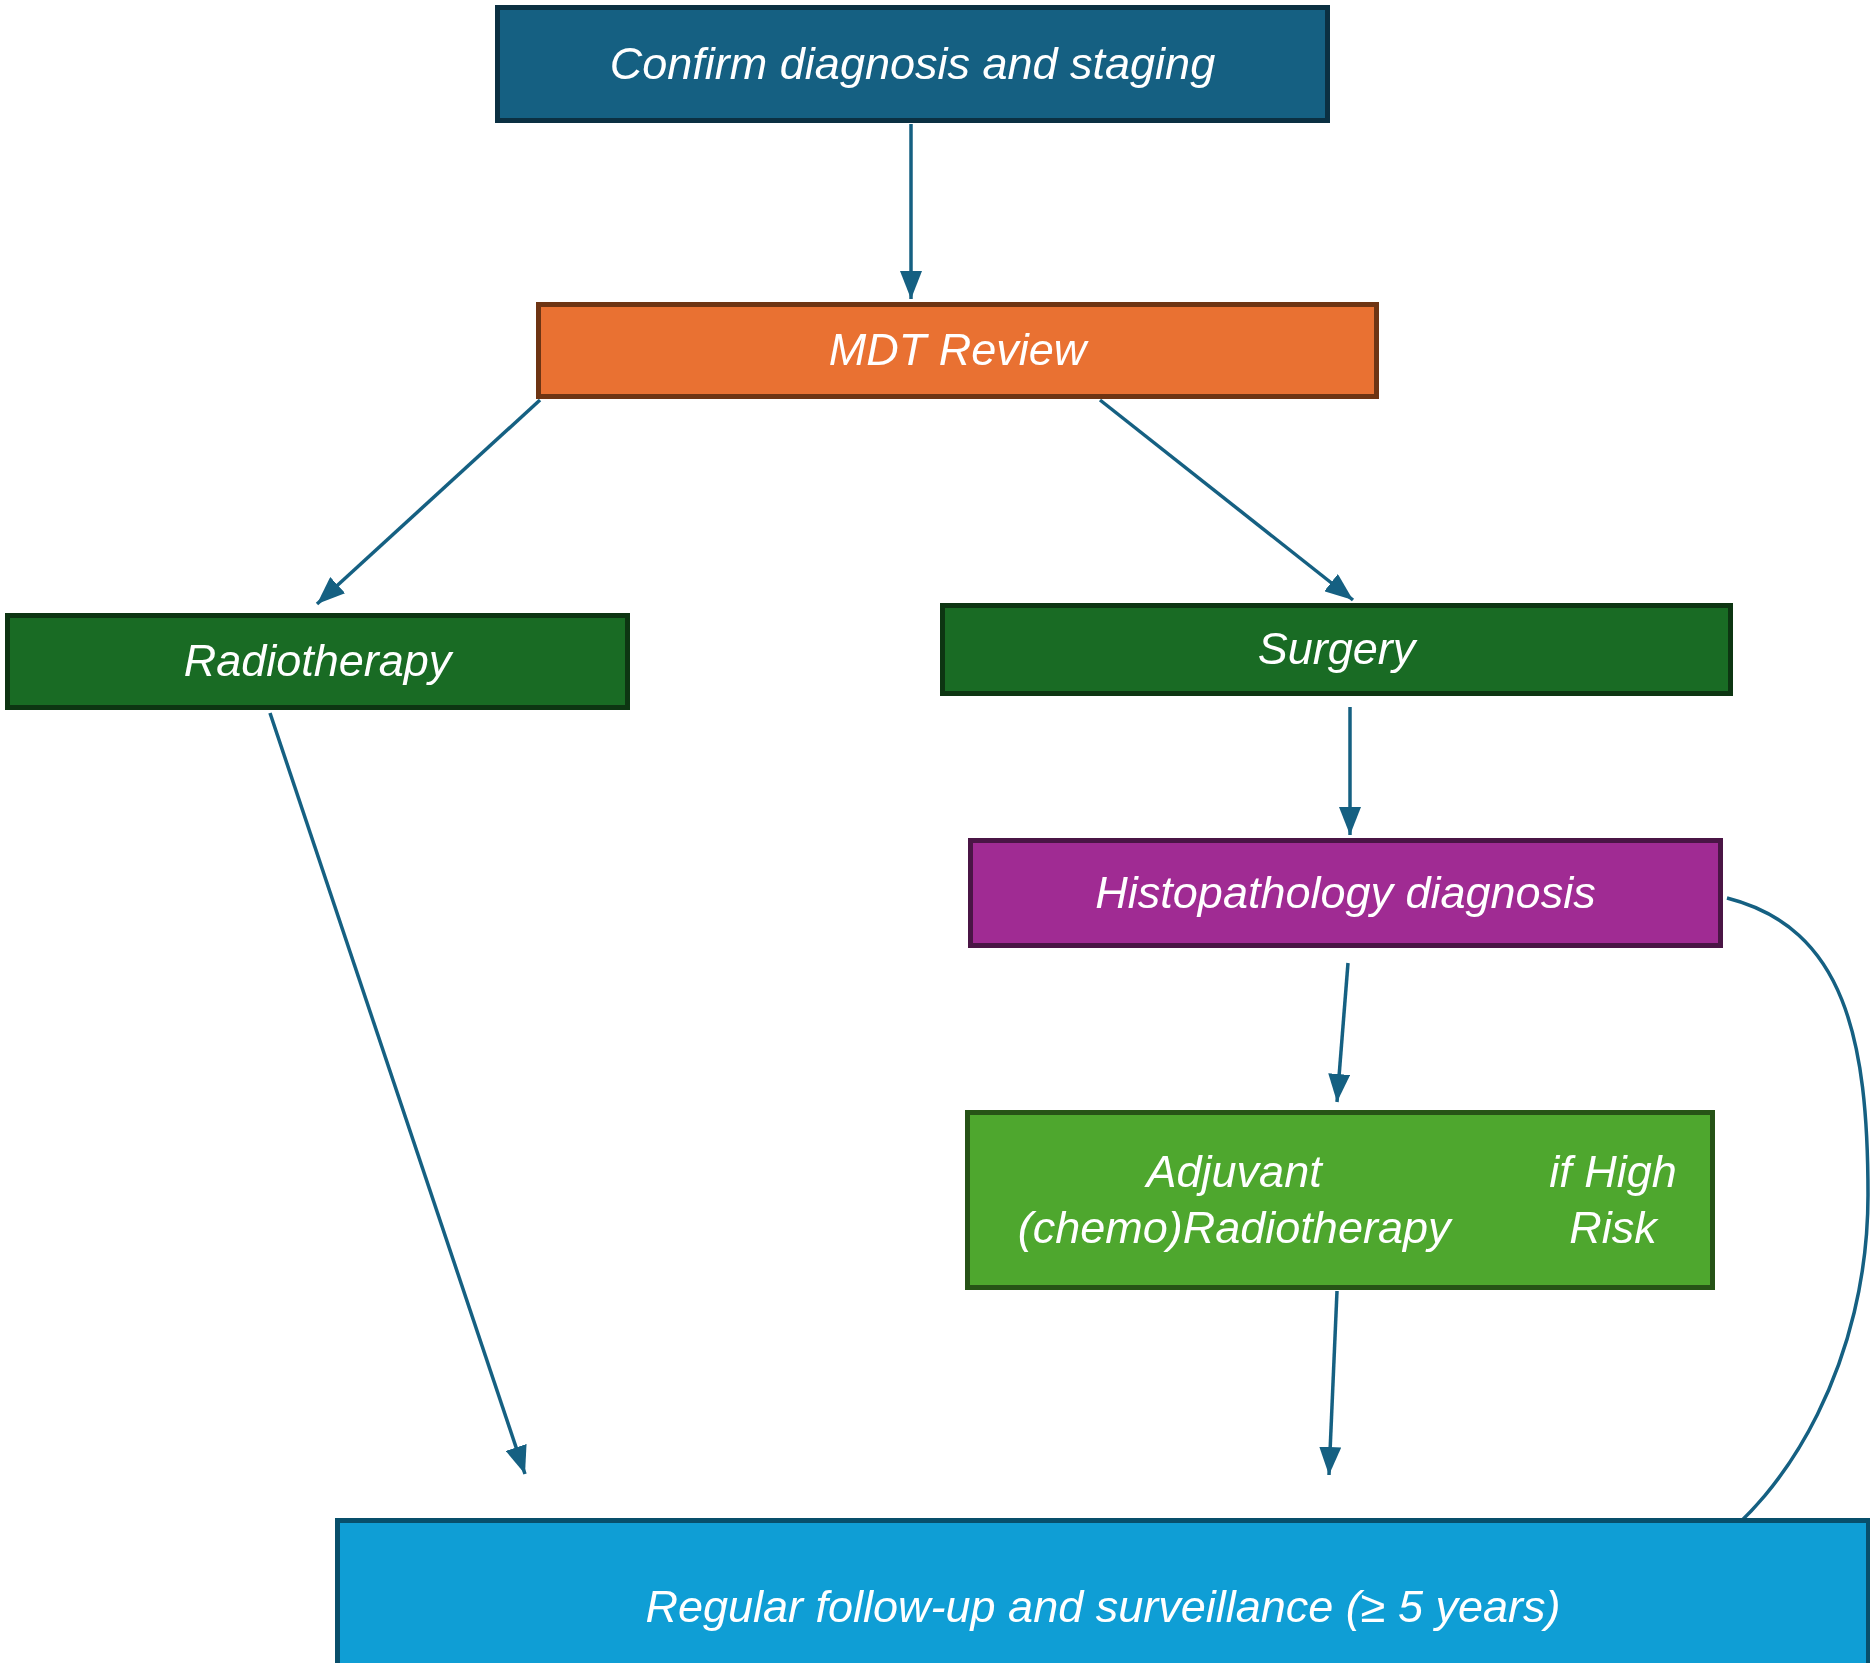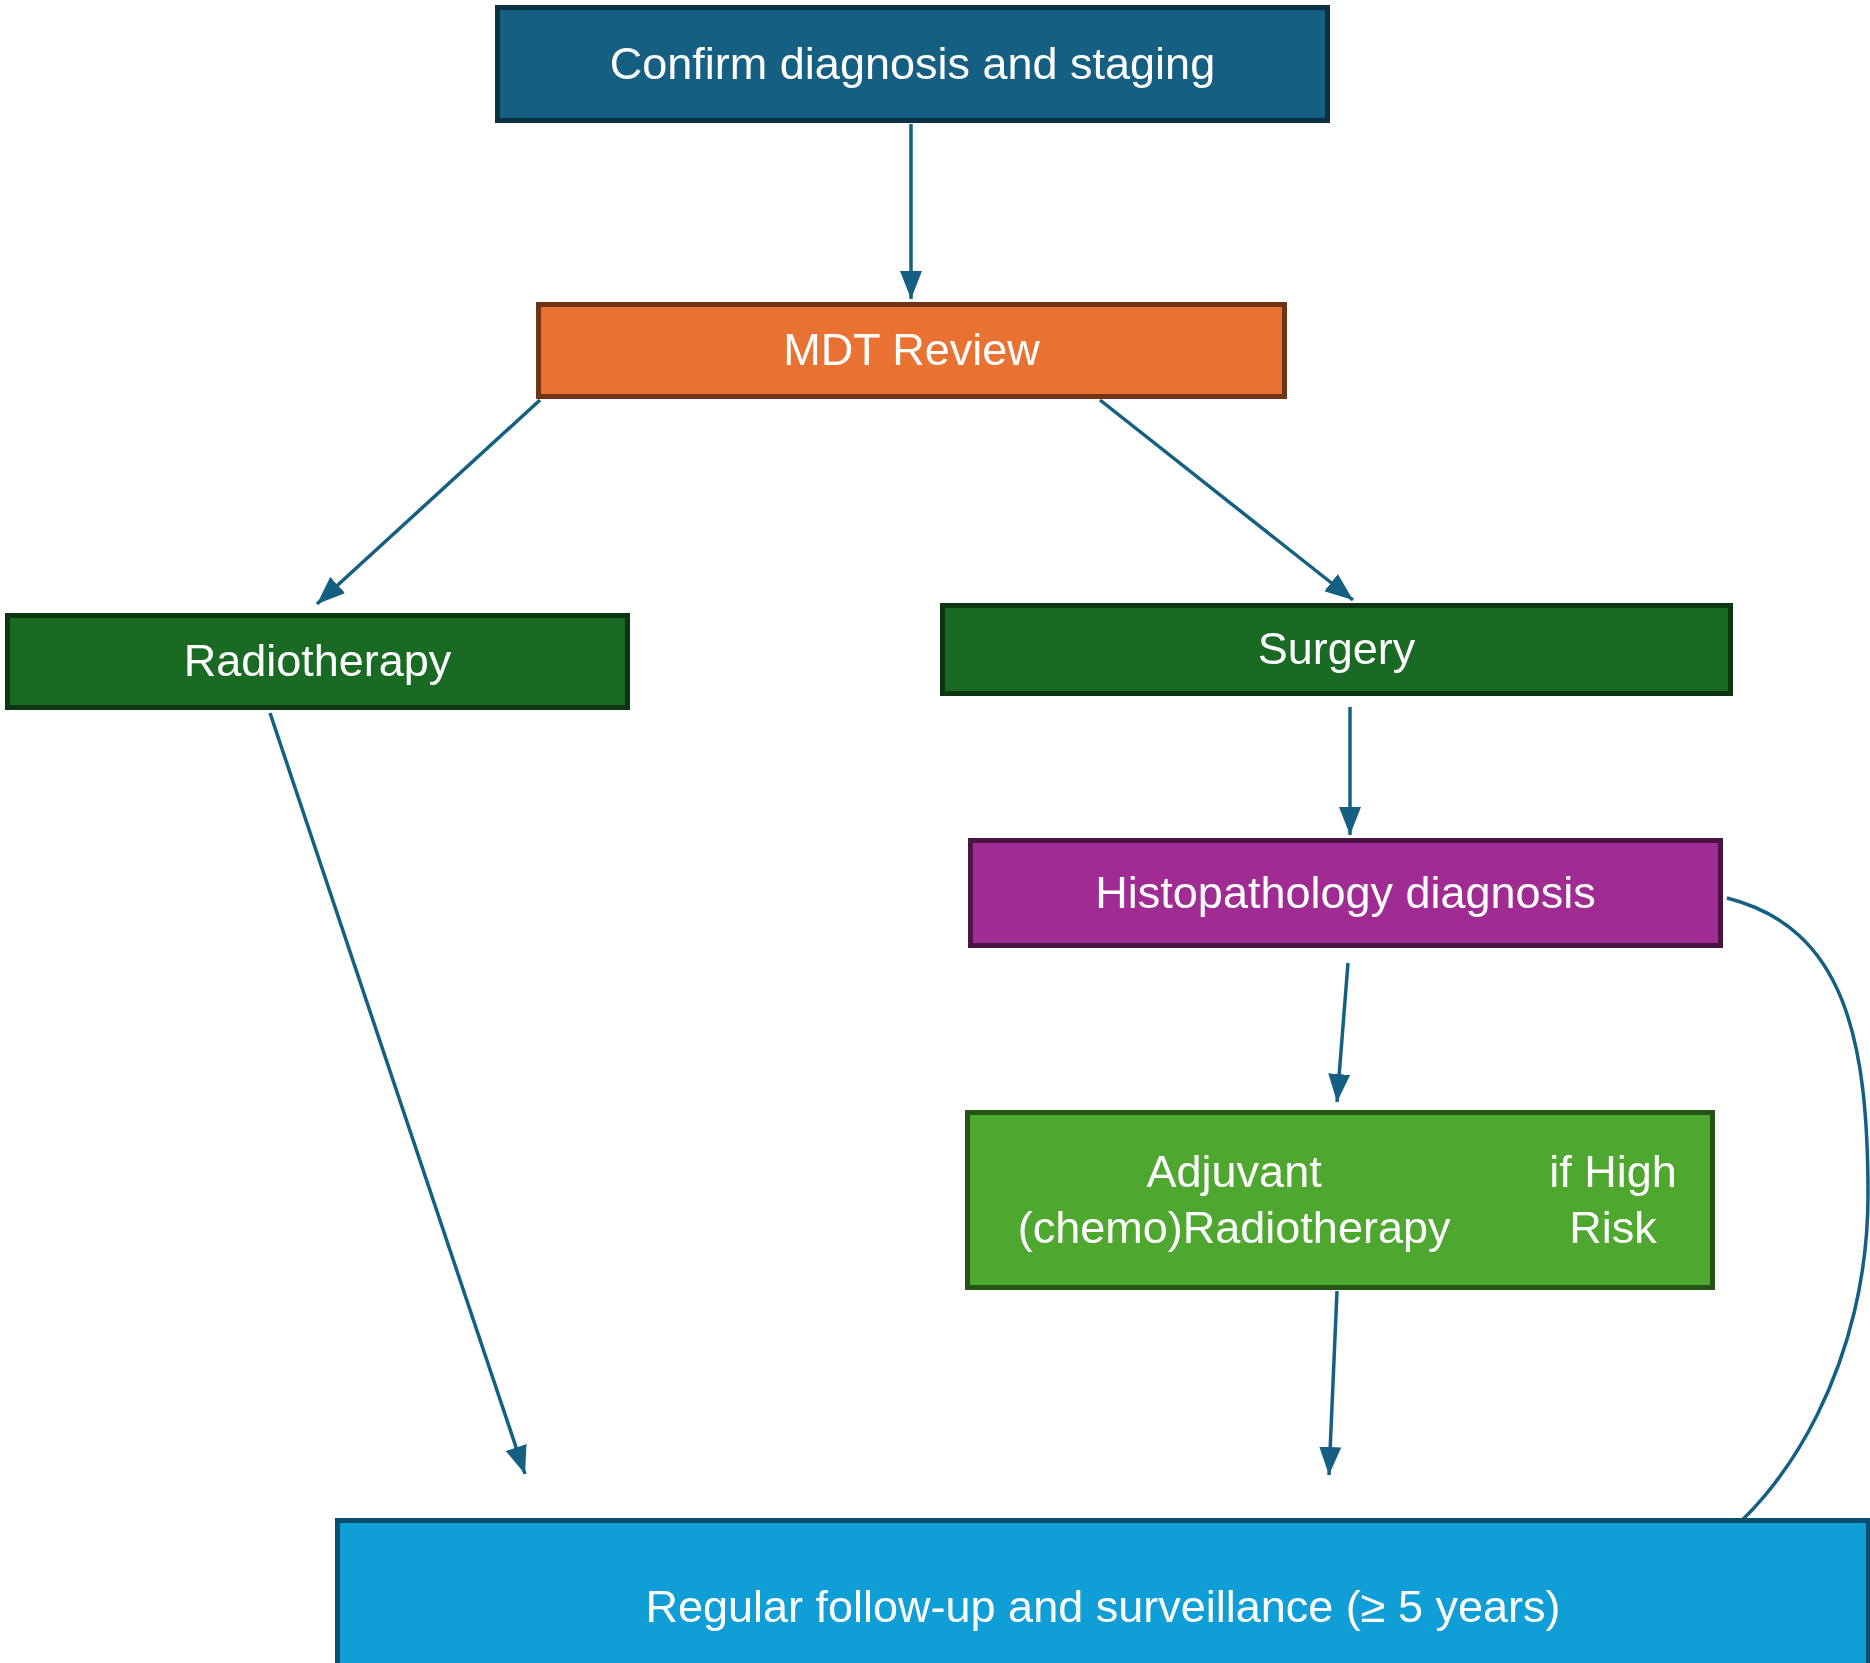--- a/index.html
+++ b/index.html
@@ -1,17 +1,17 @@
 <!DOCTYPE html>
 <html style="--arrow: #156082;"><head>
 <meta charset="utf-8">
 <style>
   html,body{margin:0;padding:0;background:#ffffff;}
   body{font-family:"Liberation Sans","DejaVu Sans",sans-serif;}
-  #canvas{position:relative;width:1870px;height:1663px;background:#ffffff;overflow:hidden;}
+  #canvas{position:relative;width:1870px;height:1663px;background:#ffffff;overflow:hidden;font-style:italic;}
   #edges{position:absolute;left:0;top:0;z-index:1;}
   .edge{stroke:var(--arrow,#156082);stroke-width:3.5;fill:none;}
   .node{
     position:absolute;z-index:2;box-sizing:border-box;
     border:5px solid #000;display:flex;align-items:center;justify-content:center;
     text-align:center;color:#ffffff;font-size:45px;line-height:1.25;
   }
   .node .stack{display:flex;flex-direction:row;gap:18px;}
 </style>
 </head>
@@ -32,21 +32,21 @@
     <line class="edge" x1="1348" y1="963" x2="1337" y2="1102" marker-end="url(#arrowhead)"></line>
     <line class="edge" x1="1337" y1="1291" x2="1329" y2="1475" marker-end="url(#arrowhead)"></line>
     <line class="edge" x1="270" y1="713" x2="525" y2="1474" marker-end="url(#arrowhead)"></line>
     <path class="edge" d="M 1727 898 C 1845 928, 1868 1040, 1868 1195 C 1868 1360, 1788 1496, 1704 1551" marker-end="url(#arrowhead)"></path>
   </svg>
 
   <div class="node" style="left: 495px; top: 5px; width: 835px; height: 118px; background: rgb(21, 96, 130); border-color: rgb(11, 48, 66); color: rgb(255, 255, 255);">
     <span>Confirm diagnosis and staging</span>
   </div>
 
-  <div class="node" style="left: 536px; top: 302px; width: 751px; height: 97px; background: rgb(233, 113, 50); border-color: rgb(110, 52, 19); color: rgb(255, 255, 255);">
+  <div class="node" style="left: 536px; top: 302px; width: 843px; height: 97px; background: rgb(233, 113, 50); border-color: rgb(110, 52, 19); color: rgb(255, 255, 255);">
     <span>MDT Review</span>
   </div>
 
   <div class="node" style="left: 5px; top: 613px; width: 625px; height: 97px; background: rgb(25, 107, 36); border-color: rgb(13, 53, 18); color: rgb(255, 255, 255);">
     <span>Radiotherapy</span>
   </div>
 
   <div class="node" style="left: 940px; top: 603px; width: 793px; height: 93px; background: rgb(25, 107, 36); border-color: rgb(13, 53, 18); color: rgb(255, 255, 255);">
     <span>Surgery</span>
   </div>

